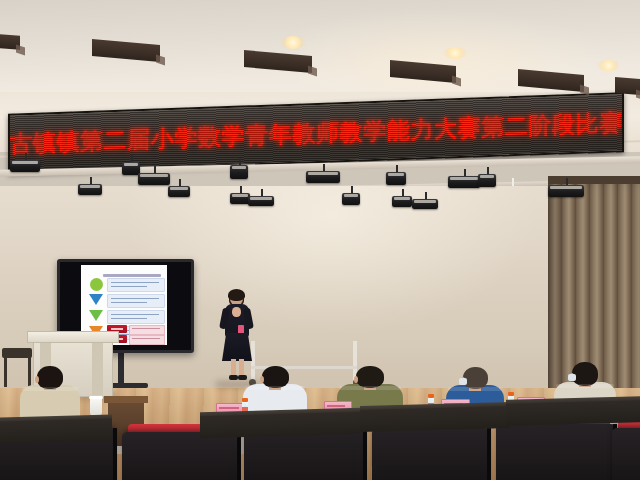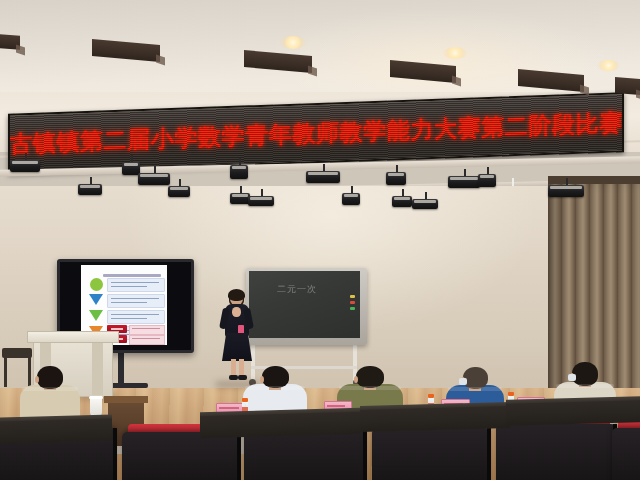--- a/index.html
+++ b/index.html
@@ -244,28 +244,20 @@
   <div id="podium-top" class="abs"></div>
   <div id="stool" class="abs"></div>
   <div class="abs stool-leg" style="left:4px;top:357px;height:30px;"></div>
   <div class="abs stool-leg" style="left:28px;top:357px;height:30px;"></div>
 
   <div id="bb-leg-l" class="abs"></div>
   <div id="bb-leg-r" class="abs"></div>
   <div id="bb-crossbar" class="abs"></div>
   <div class="abs caster" style="left:249px;top:379px;"></div>
   <div class="abs caster" style="left:353px;top:379px;"></div>
-  <div id="bb-frame" class="abs">
-    <div id="bb-surface" class="abs">
-      <div id="bb-chalk" class="abs">二元一次</div>
-      <div class="abs bb-magnet" style="left:101px;top:24px;background:#d8c24a;"></div>
-      <div class="abs bb-magnet" style="left:101px;top:30px;background:#d84a3a;"></div>
-      <div class="abs bb-magnet" style="left:101px;top:36px;background:#4ab05a;"></div>
-    </div>
-  </div>
 
   <div id="presenter-shadow" class="abs"></div>
   <div id="presenter" class="abs">
     <div class="abs p-hairback"></div>
     <div class="abs p-head"></div>
     <div class="abs p-hair"></div>
     <div class="abs p-torso"></div>
     <div class="abs p-armL"></div>
     <div class="abs p-armR"></div>
     <div class="abs p-hand"></div>

